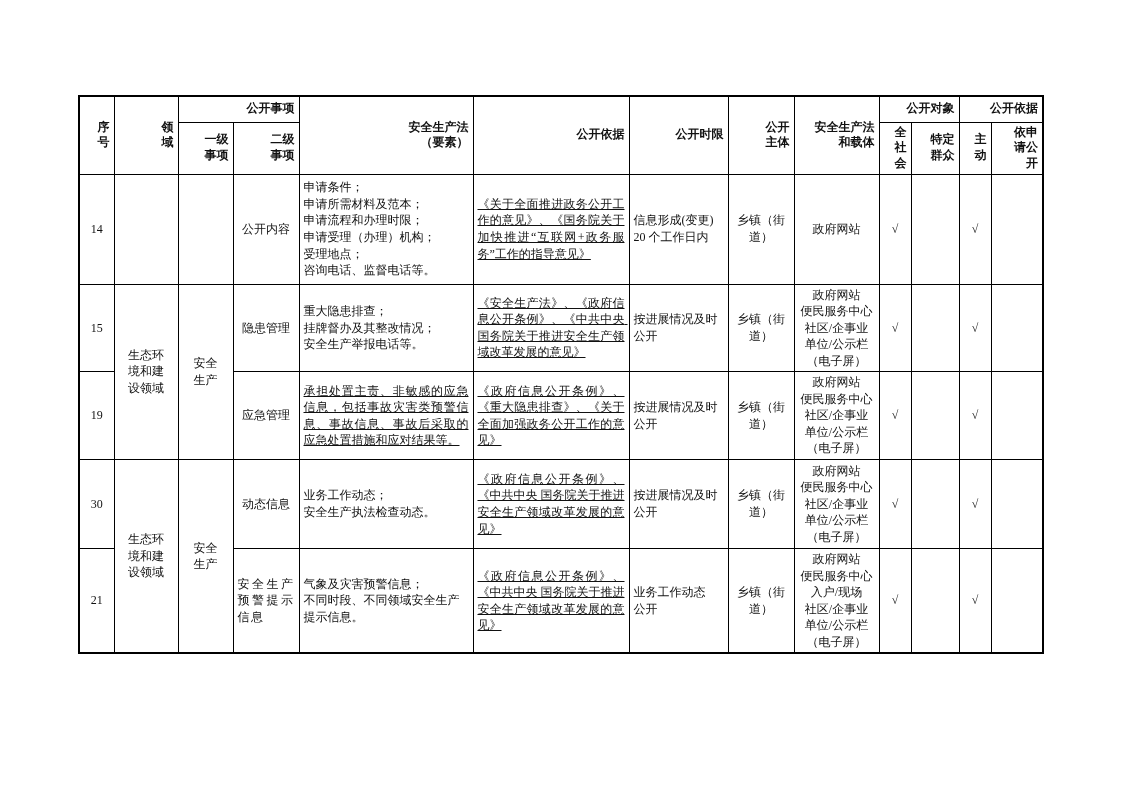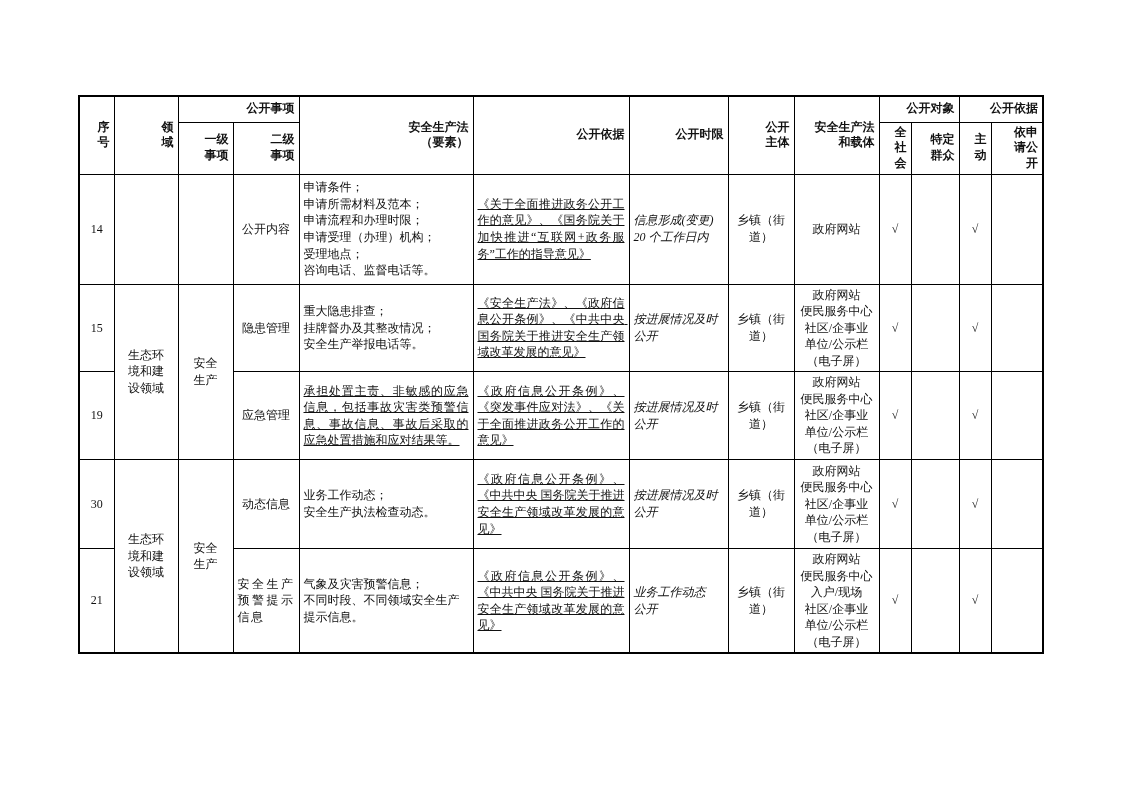--- a/index.html
+++ b/index.html
@@ -32,21 +32,21 @@
     font-weight: bold;
     text-align: right;
     font-size: 12px;
     line-height: 1.3;
   }
   .center { text-align: center; }
   .left   { text-align: left; }
   .justify { text-align: justify; word-break: break-all; text-decoration: underline; }
   .content-cell { padding: 3px 6px 3px 7px; line-height: 1.42; margin-left: 22px; }
   .basis-cell { padding: 3px 5px; line-height: 1.42; }
-  .deadline-cell { padding: 3px 5px; line-height: 1.45; font-style: italic; }
+  .deadline-cell { padding: 3px 5px; line-height: 1.45; }
   .erji-long { text-align: justify; word-break: break-all; letter-spacing: 1.5px; padding: 2px 6px; margin-top: 20px; }
   .thick-left { border-left-width: 2px; }
   .check { font-size: 12px; color: #222; }
   
   .hr1 { height: 26px; }
   .hr2 { height: 52px; }
   .r14 { height: 110px; }
   .r15 { height: 84px; }
   .r19 { height: 86px; }
   .r20 { height: 89px; }
@@ -155,21 +155,21 @@
     <td class="center check thick-left">√</td>
     <td class="center check"></td>
     <td class="center check thick-left">√</td>
     <td class="center check"></td>
   </tr>
 
   <tr class="r19">
     <td class="center">19</td>
     <td class="center">应急管理</td>
     <td class="justify content-cell">承担处置主责、非敏感的应急信息，包括事故灾害类预警信息、事故信息、事故后采取的应急处置措施和应对结果等。</td>
-    <td class="justify basis-cell">《政府信息公开条例》、《突发事件应对法》、《关于全面推进政务公开工作的意见》</td>
+    <td class="justify basis-cell">《政府信息公开条例》、《重大隐患排查》、《关于全面加强政务公开工作的意见》</td>
     <td class="left deadline-cell">按进展情况及时
 公开</td>
     <td class="center">乡镇（街
 道）</td>
     <td class="center">政府网站
 便民服务中心
 社区/企事业
 单位/公示栏
 （电子屏）</td>
     <td class="center check thick-left">√</td>

